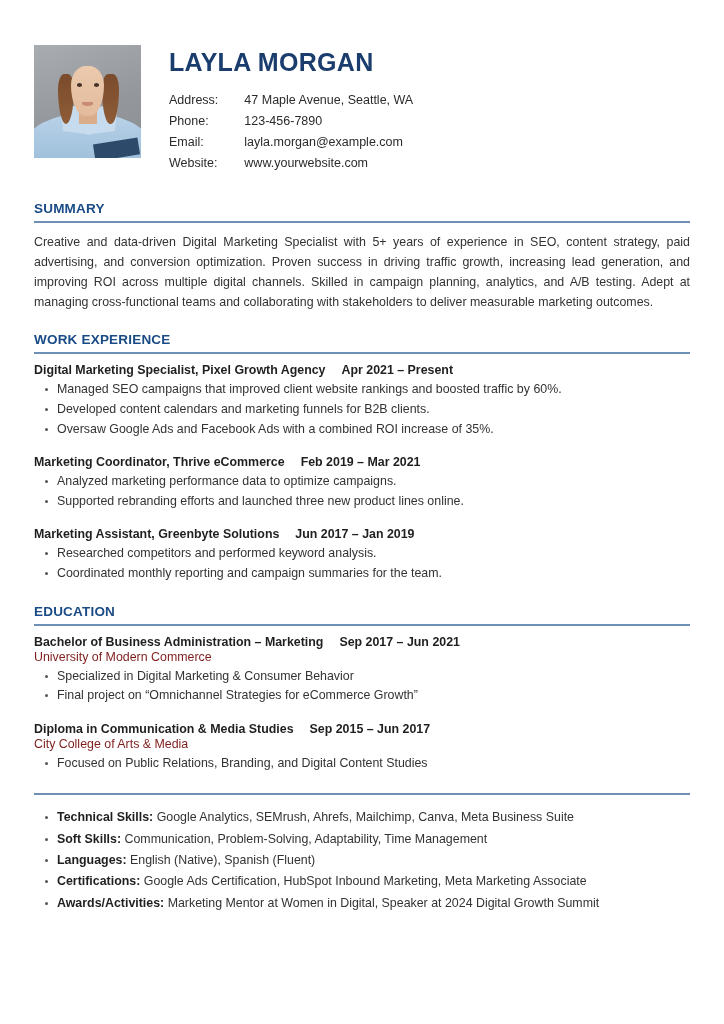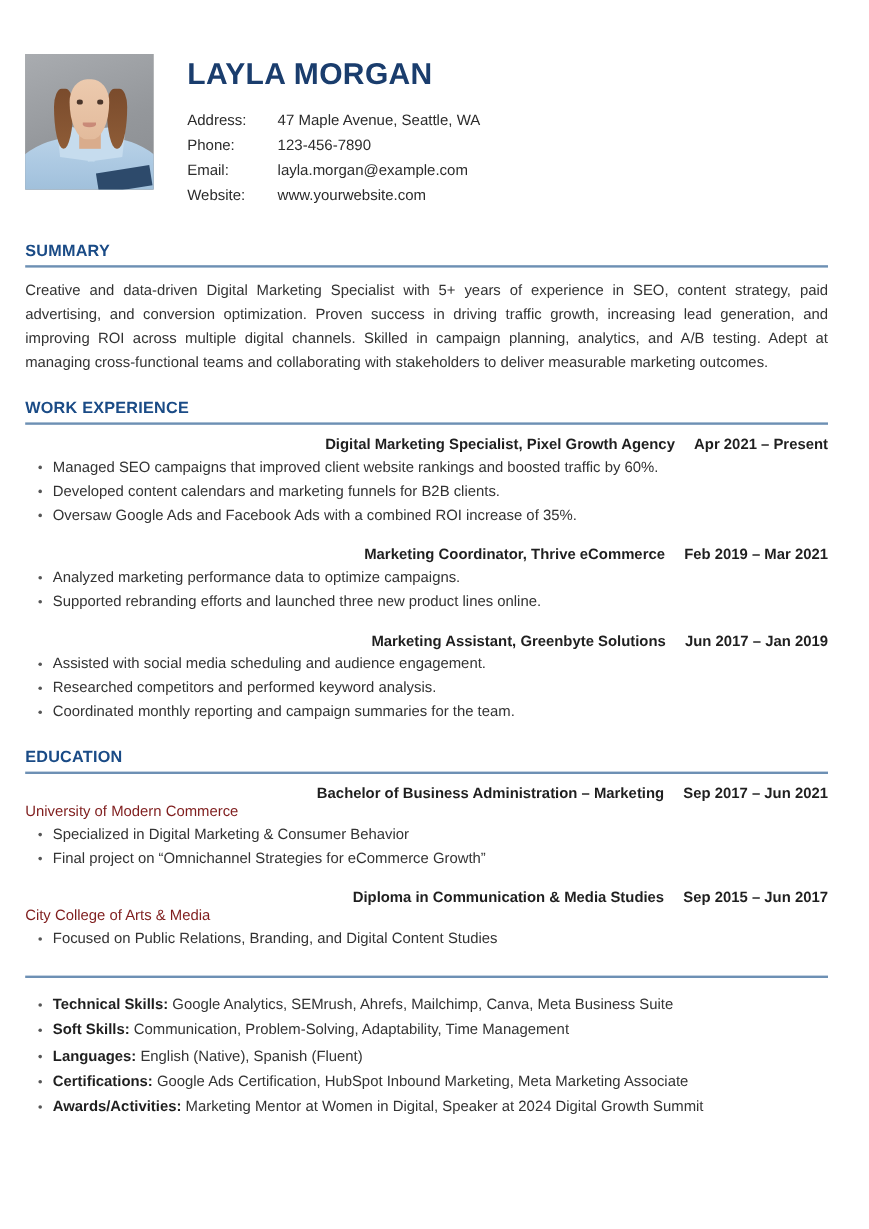--- a/index.html
+++ b/index.html
@@ -12,21 +12,21 @@
     height: 1024px;
     font-family: "Liberation Sans", sans-serif;
     color: #333333;
     overflow: hidden;
   }
   .page {
     position: relative;
     width: 724px;
     height: 888px;
     box-sizing: border-box;
-    padding: 45px 34px 0 21px;
+    padding: 45px 34px 0 34px;
   }
 
   
   .header {
     display: flex;
     align-items: flex-start;
     gap: 28px;
     margin-bottom: 26px;
   }
   .photo {
@@ -163,21 +163,21 @@
     text-align: justify;
     color: #333333;
     margin: 0;
   }
 
   
   .entry { margin-bottom: 16px; }
   .entry:last-child { margin-bottom: 0; }
   .entry-head {
     display: flex;
-    justify-content: flex-end;
+    justify-content: flex-start;
     align-items: baseline;
     gap: 16px;
   }
   .entry-title {
     font-size: 12.4px;
     font-weight: bold;
     color: #1f1f1f;
   }
   .entry-date {
     font-size: 12.4px;
@@ -318,21 +318,20 @@
         <li>Supported rebranding efforts and launched three new product lines online.</li>
       </ul>
     </div>
 
     <div class="entry">
       <div class="entry-head">
         <span class="entry-title">Marketing Assistant, Greenbyte Solutions</span>
         <span class="entry-date">Jun 2017 – Jan 2019</span>
       </div>
       <ul class="bullets">
-        <li>Assisted with social media scheduling and audience engagement.</li>
         <li>Researched competitors and performed keyword analysis.</li>
         <li>Coordinated monthly reporting and campaign summaries for the team.</li>
       </ul>
     </div>
   </div>
 
   <div class="section">
     <div class="section-title">EDUCATION</div>
     <div class="section-rule"></div>
 

